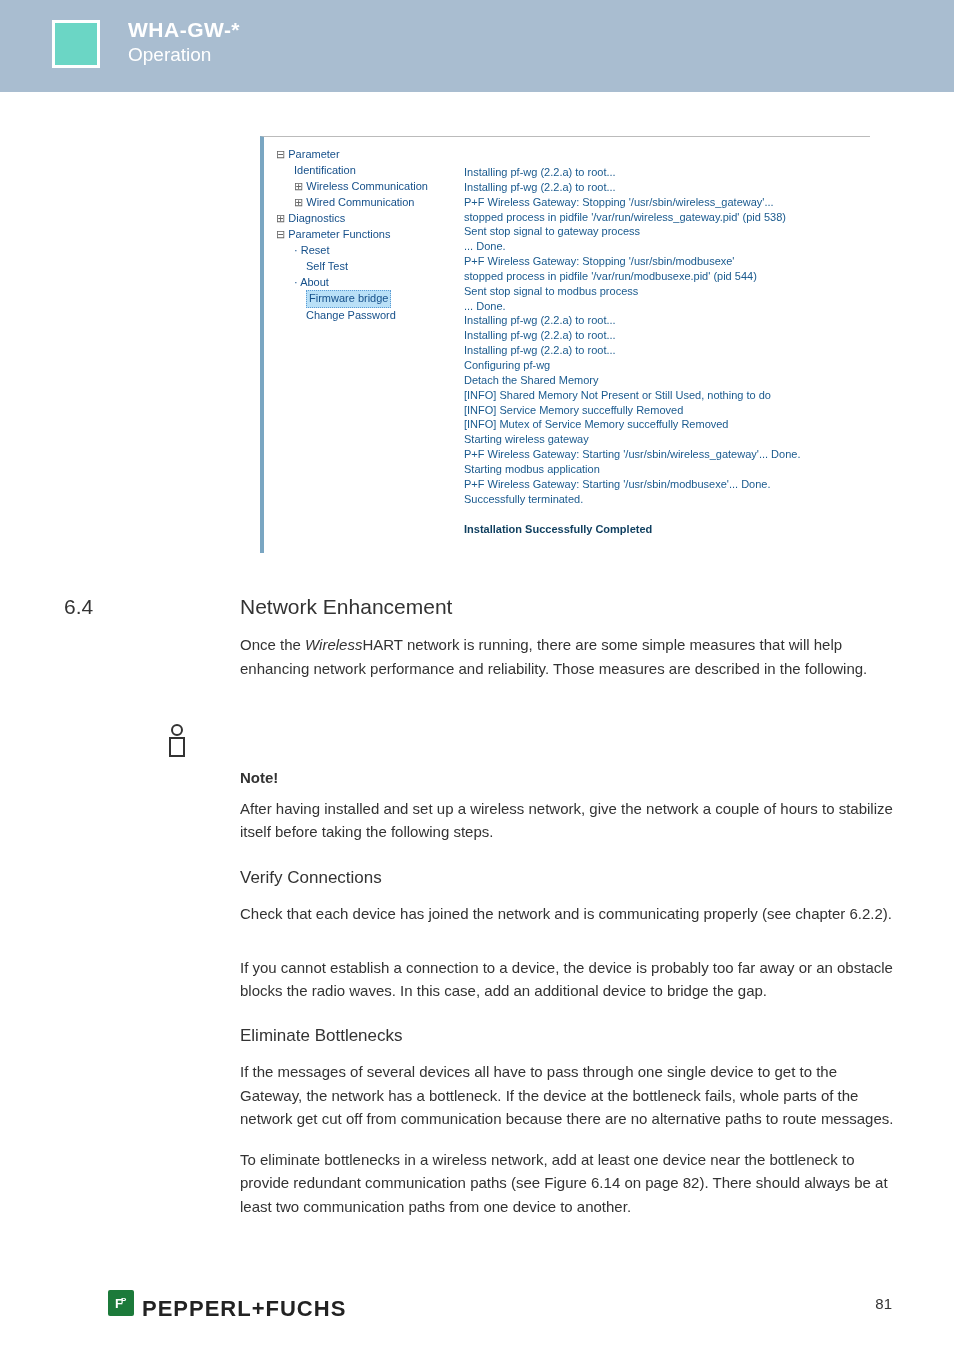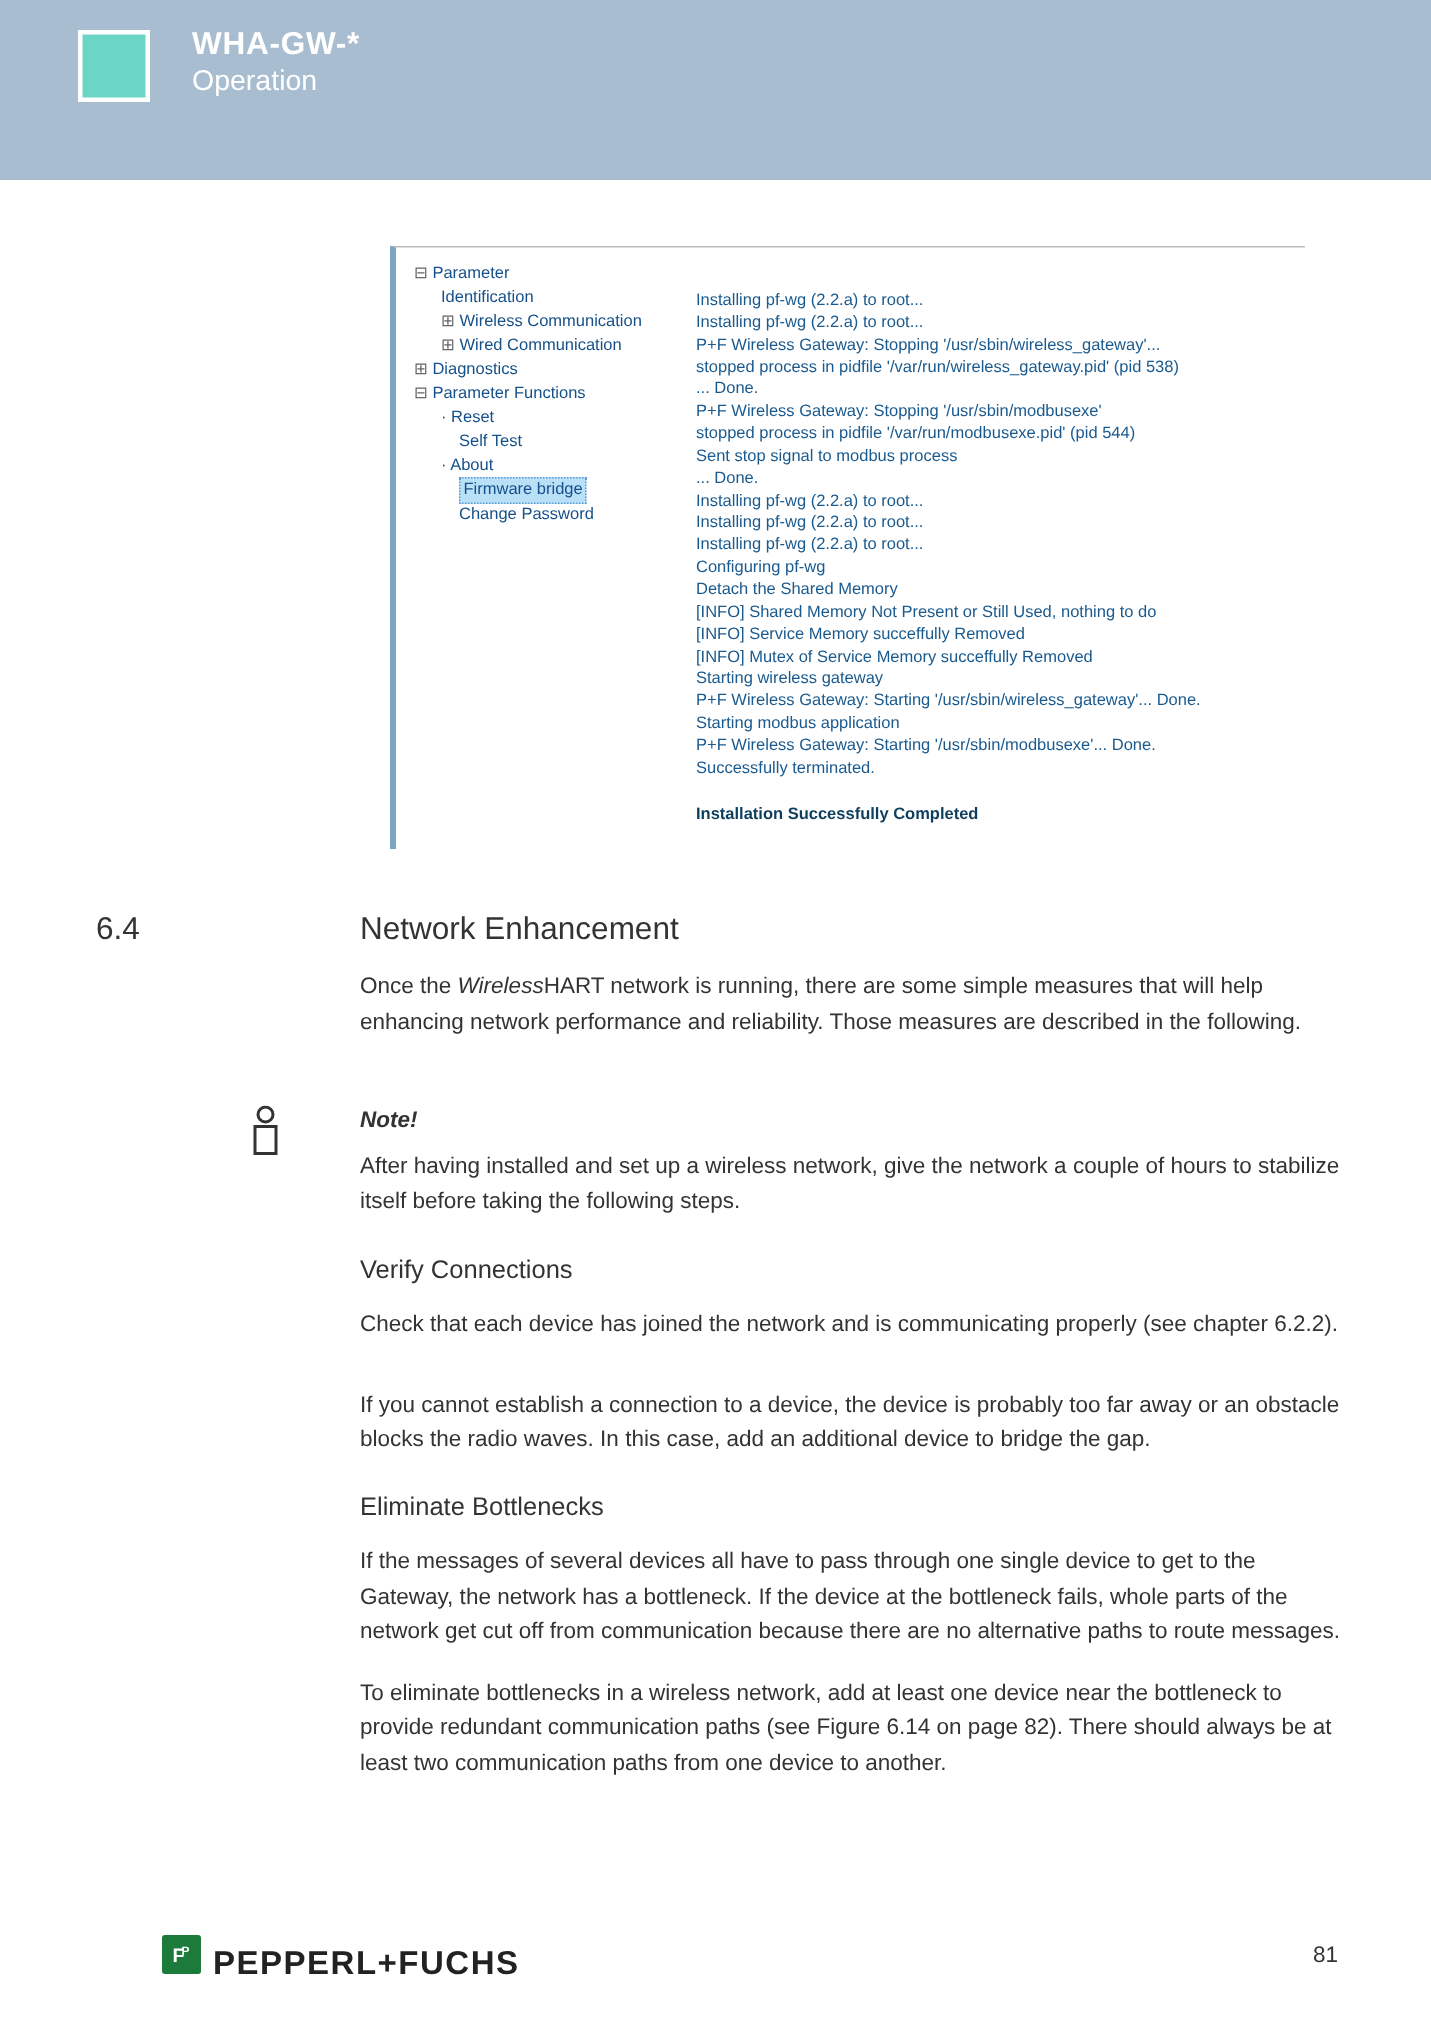--- a/index.html
+++ b/index.html
@@ -6,21 +6,21 @@
   body {
     font-family: Arial, Helvetica, sans-serif;
     background: #ffffff;
     width: 954px;
     height: 1350px;
     position: relative;
     color: #333;
   }
   .header-band {
     background: #a9bdd0;
-    height: 120px;
+    height: 92px;
     width: 100%;
     position: relative;
   }
   .header-icon {
     position: absolute;
     left: 52px;
     top: 20px;
     width: 48px;
     height: 48px;
     background: #6bd6c5;
@@ -105,21 +105,21 @@
     width: 180px;
     padding-left: 104px;
     padding-top:2px;
   }
   .note-body {
     flex:1;
     max-width: 660px;
     font-size:15px;
     line-height:1.55;
   }
-  .note-label { font-style: italic; font-weight: bold; margin-bottom:8px; }
+  .note-label { font-weight: bold; margin-bottom:8px;margin-top:44px; }
   .sub-head {
     margin-left:180px;
     margin-top:24px;
     font-size:17px;
     color:#333;
   }
   .footer {
     position:absolute;
     bottom:28px;
     left:0;
@@ -169,20 +169,21 @@
       <div class="l1">· <span>About</span></div>
       <div class="l2"><span class="sel">Firmware bridge</span></div>
       <div class="l2"><span>Change Password</span></div>
     </div>
     <div class="log-col">
       <div class="blank"></div>
       <div>Installing pf-wg (2.2.a) to root...</div>
       <div>Installing pf-wg (2.2.a) to root...</div>
       <div>P+F Wireless Gateway: Stopping '/usr/sbin/wireless_gateway'...</div>
       <div>stopped process in pidfile '/var/run/wireless_gateway.pid' (pid 538)</div>
+      <div>Sent stop signal to gateway process</div>
       <div>... Done.</div>
       <div>P+F Wireless Gateway: Stopping '/usr/sbin/modbusexe'</div>
       <div>stopped process in pidfile '/var/run/modbusexe.pid' (pid 544)</div>
       <div>Sent stop signal to modbus process</div>
       <div>... Done.</div>
       <div>Installing pf-wg (2.2.a) to root...</div>
       <div>Installing pf-wg (2.2.a) to root...</div>
       <div>Installing pf-wg (2.2.a) to root...</div>
       <div>Configuring pf-wg</div>
       <div>Detach the Shared Memory</div>

